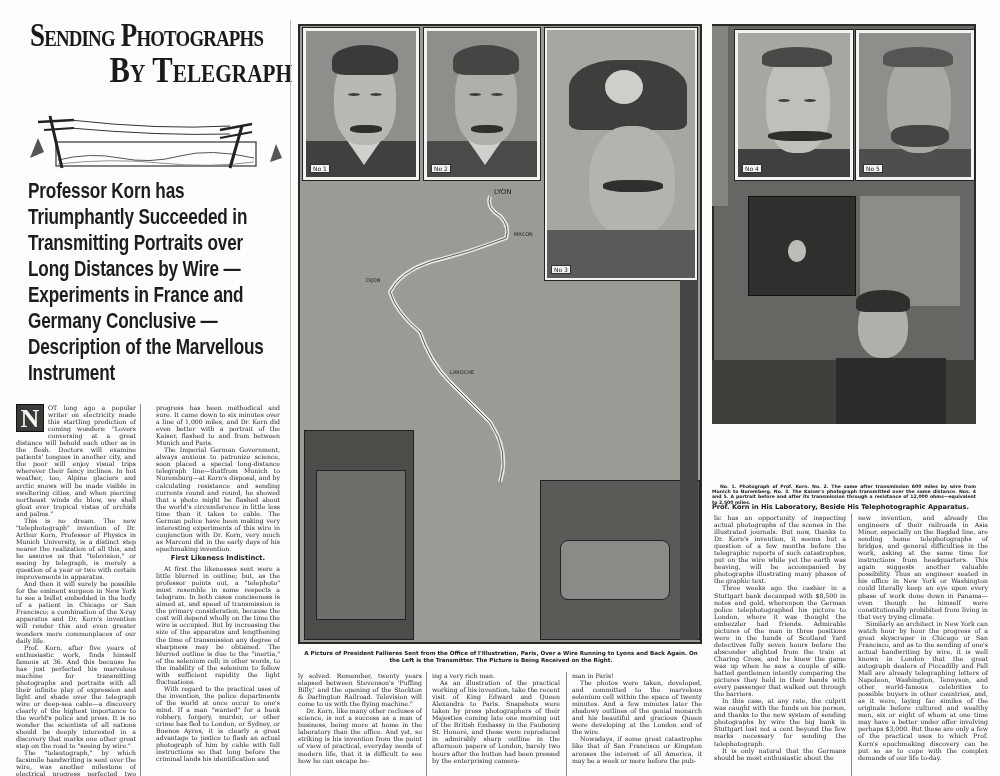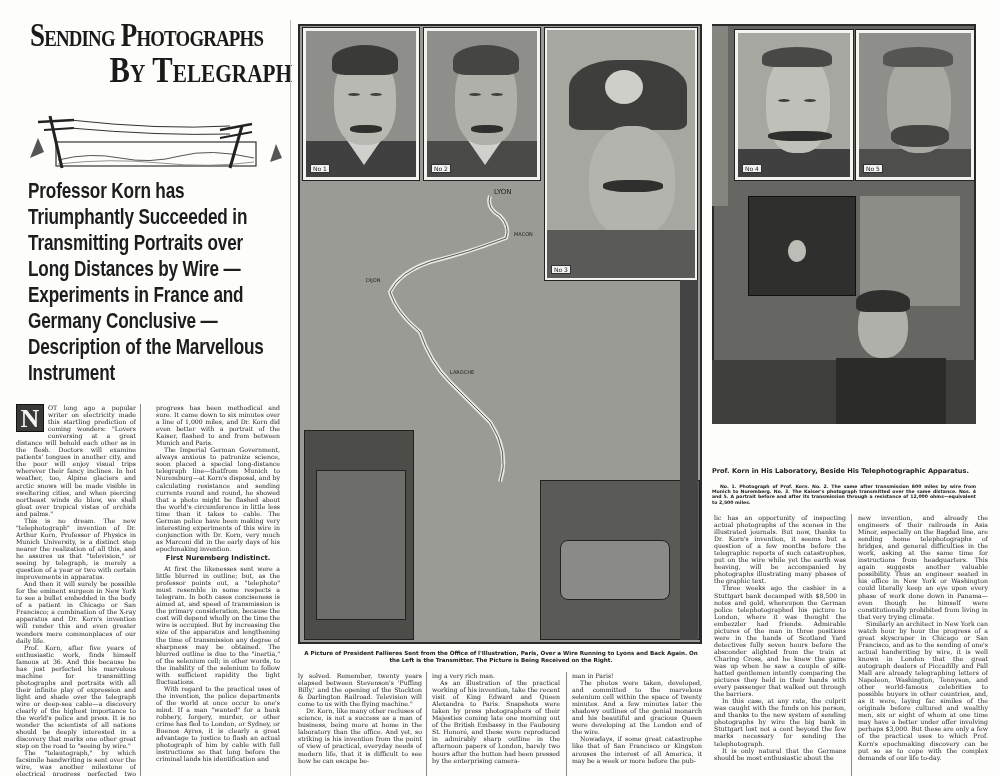--- a/index.html
+++ b/index.html
@@ -63,21 +63,21 @@
   <p class="noindent">OT long ago a popular writer on electricity made this startling prediction of coming wonders: "Lovers conversing at a great distance will behold each other as in the flesh. Doctors will examine patients' tongues in another city, and the poor will enjoy visual trips wherever their fancy inclines. In hot weather, too, Alpine glaciers and arctic snows will be made visible in sweltering cities, and when piercing northeast winds do blow, we shall gloat over tropical vistas of orchids and palms."</p>
   <p>This is no dream. The new "telephotograph" invention of Dr. Arthur Korn, Professor of Physics in Munich University, is a distinct step nearer the realization of all this, and he assures us that "television," or seeing by telegraph, is merely a question of a year or two with certain improvements in apparatus.</p>
   <p>And then it will surely be possible for the eminent surgeon in New York to see a bullet embedded in the body of a patient in Chicago or San Francisco; a combination of the X-ray apparatus and Dr. Korn's invention will render this and even greater wonders mere commonplaces of our daily life.</p>
   <p>Prof. Korn, after five years of enthusiastic work, finds himself famous at 36. And this because he has just perfected his marvelous machine for transmitting photographs and portraits with all their infinite play of expression and light and shade over the telegraph wire or deep-sea cable—a discovery clearly of the highest importance to the world's police and press. It is no wonder the scientists of all nations should be deeply interested in a discovery that marks one other great step on the road to "seeing by wire."</p>
   <p>The "telautograph," by which facsimile handwriting is sent over the wire, was another milestone of electrical progress perfected two years ago by</p>
 </div>
 <div class="rule-v" style="left:140px;top:404px;height:372px;"></div>
 <div class="col-text" style="left:156px;top:404px;width:124px;height:372px;">
   <p class="noindent">progress has been methodical and sure. It came down to six minutes over a line of 1,000 miles, and Dr. Korn did even better with a portrait of the Kaiser, flashed to and from between Munich and Paris.</p>
   <p>The Imperial German Government, always anxious to patronize science, soon placed a special long-distance telegraph line—thatfrom Munich to Nuremburg—at Korn's disposal, and by calculating resistance and sending currents round and round, he showed that a photo might be flashed about the world's circumference in little less time than it takes to cable. The German police have been making very interesting experiments of this wire in conjunction with Dr. Korn, very much as Marconi did in the early days of his epochmaking invention.</p>
-  <div class="subhead">First Nuremberg Indistinct.</div>
+  <div class="subhead">First Likeness Indistinct.</div>
   <p>At first the likenesses sent were a little blurred in outline; but, as the professor points out, a "telephoto" must resemble in some respects a telegram. In both cases conciseness is aimed at, and speed of transmission is the primary consideration, because the cost will depend wholly on the time the wire is occupied. But by increasing the size of the apparatus and lengthening the time of transmission any degree of sharpness may be obtained. The blurred outline is due to the "inertia," of the selenium cell; in other words, to the inability of the selenium to follow with sufficient rapidity the light fluctuations.</p>
   <p>With regard to the practical uses of the invention, the police departments of the world at once occur to one's mind. If a man "wanted" for a bank robbery, forgery, murder, or other crime has fled to London, or Sydney, or Buenos Ayres, it is clearly a great advantage to justice to flash an actual photograph of him by cable with full instructions so that long before the criminal lands his identification and</p>
 </div>
 <div class="rule-v" style="left:290px;top:20px;height:756px;background:#bbb;"></div>
 
 <div style="position:absolute;left:298px;top:24px;width:404px;height:620px;background:#9b9b96;border:2px solid #2a2a2a;"></div>
 
 <div class="photo" style="left:303px;top:28px;width:116px;height:152px;border:3px solid #f3f3ef;outline:1px solid #222;">
   <div class="coat" style="left:0;top:110px;width:116px;height:42px;"></div>
   <div class="collar" style="left:40px;top:108px;width:36px;height:26px;clip-path:polygon(0 0,100% 0,50% 100%);"></div>
@@ -164,21 +164,21 @@
 </div>
 
 <div class="photo" style="left:856px;top:30px;width:118px;height:150px;border:3px solid #f3f3ef;outline:1px solid #222;">
   <div class="coat" style="left:0;top:116px;width:118px;height:34px;background:#4e4e4c"></div>
   <div class="face" style="left:28px;top:20px;width:64px;height:100px;background:#a9a9a3"></div>
   <div class="hair" style="left:24px;top:14px;width:70px;height:20px;background:#555553"></div>
   <div class="mustache" style="left:32px;top:92px;width:58px;height:22px;background:#444442"></div>
   <span class="num">No 5</span>
 </div>
 
-<div class="caption" style="left:712px;top:467px;width:264px;font-size:6.6px;line-height:8px;text-align:left;">Prof. Korn in His Laboratory, Beside His Telephotographic Apparatus.</div>
+<div class="caption" style="left:712px;top:503px;width:264px;font-size:6.6px;line-height:8px;text-align:left;">Prof. Korn in His Laboratory, Beside His Telephotographic Apparatus.</div>
 <div class="col-text" style="left:712px;top:484px;width:264px;height:24px;font-size:4.6px;line-height:5.2px;font-family:'DejaVu Sans',sans-serif;font-weight:bold;text-indent:8px;">No. 1. Photograph of Prof. Korn. No. 2. The same after transmission 600 miles by wire from Munich to Nuremberg. No. 3. The Kaiser's photograph transmitted over the same distance. Nos. 4 and 5. A portrait before and after its transmission through a resistance of 12,000 ohms—equivalent to 2,500 miles.</div>
 
 <div class="col-text" style="left:714px;top:514px;width:132px;height:262px;">
   <p class="noindent">lic has an opportunity of inspecting actual photographs of the scenes in the illustrated journals. But now, thanks to Dr. Korn's invention, it seems but a question of a few months before the telegraphic reports of such catastrophes, put on the wire while yet the earth was heaving, will be accompanied by photographs illustrating many phases of the graphic text.</p>
   <p>Three weeks ago the cashier in a Stuttgart bank decamped with $8,500 in notes and gold, whereupon the German police telephotographed his picture to London, where it was thought the embezzler had friends. Admirable pictures of the man in three positions were in the hands of Scotland Yard detectives fully seven hours before the absconder alighted from the train at Charing Cross, and he knew the game was up when he saw a couple of silk-hatted gentlemen intently comparing the pictures they held in their hands with every passenger that walked out through the barriers.</p>
   <p>In this case, at any rate, the culprit was caught with the funds on his person, and thanks to the new system of sending photographs by wire the big bank in Stuttgart lost not a cent beyond the few marks necessary for sending the telephotograph.</p>
   <p>It is only natural that the Germans should be most enthusiastic about the</p>
 </div>
 <div class="rule-v" style="left:851px;top:514px;height:262px;"></div>
 <div class="col-text" style="left:858px;top:514px;width:130px;height:262px;">

